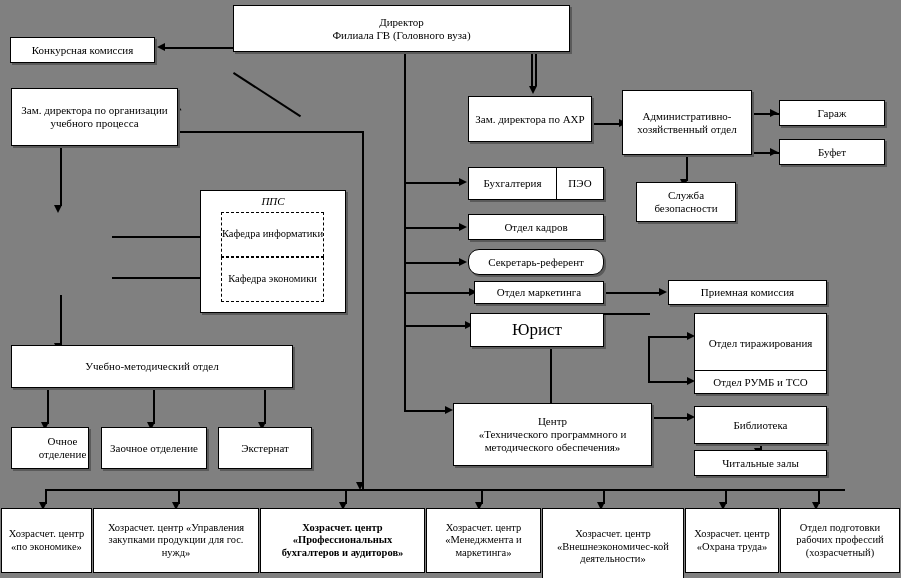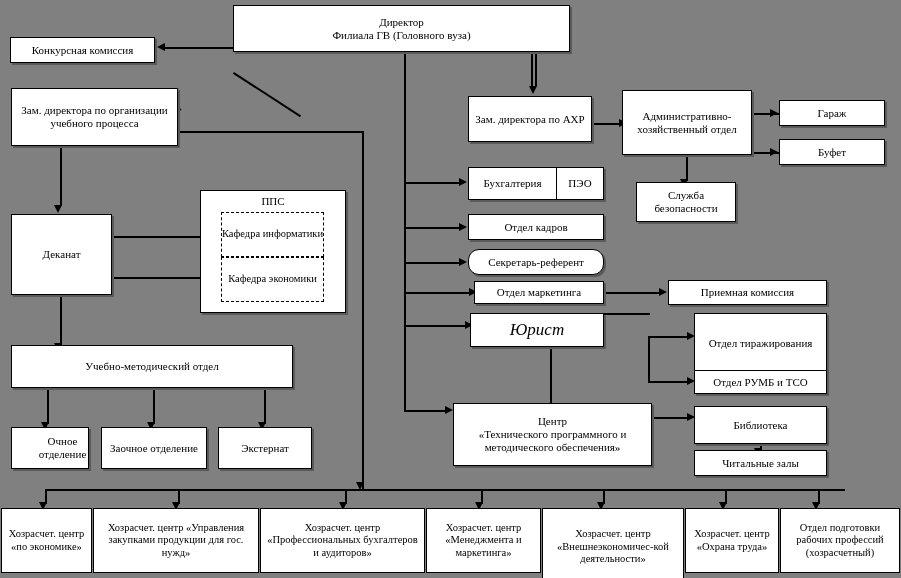--- a/index.html
+++ b/index.html
@@ -186,31 +186,30 @@
     <div style="flex:1 1 auto;height:100%;display:flex;align-items:center;justify-content:center;border-right:1px solid #000;">Бухгалтерия</div>
     <div style="width:46px;height:100%;display:flex;align-items:center;justify-content:center;">ПЭО</div>
   </div>
 
   <div class="box" style="left:468px;top:214px;width:136px;height:26px;">Отдел кадров</div>
 
   <div class="box" style="left:468px;top:249px;width:136px;height:26px;border-radius:11px;">Секретарь-референт</div>
 
   <div class="box" style="left:474px;top:281px;width:130px;height:23px;">Отдел маркетинга</div>
 
-  <div class="box big" style="left:470px;top:313px;width:134px;height:34px;font-style:italic;">Юрист</div>
+  <div class="box big" style="left:470px;top:313px;width:134px;height:34px;">Юрист</div>
 
   <div class="box" style="left:668px;top:280px;width:159px;height:25px;">Приемная комиссия</div>
 
   <div class="box" style="left:200px;top:190px;width:146px;height:123px;align-items:flex-start;justify-content:center;">
-    <div class="plainlabel" style="left:0;right:0;top:4px;">ППС</div>
+    <div class="plainlabel" style="left:0;right:0;top:4px;font-style:italic;">ППС</div>
   </div>
   <div class="dashbox" style="left:221px;top:212px;width:103px;height:45px;">Кафедра информатики</div>
   <div class="dashbox" style="left:221px;top:257px;width:103px;height:45px;">Кафедра экономики</div>
 
-  <div class="box" style="left:11px;top:214px;width:101px;height:81px;">Деканат</div>
 
   <div class="box" style="left:11px;top:345px;width:282px;height:43px;">Учебно-методический отдел</div>
 
   <div class="box" style="left:11px;top:427px;width:78px;height:42px;padding-left:28px;">Очное отделение</div>
   <div class="box" style="left:101px;top:427px;width:106px;height:42px;">Заочное отделение</div>
   <div class="box" style="left:218px;top:427px;width:94px;height:42px;">Экстернат</div>
 
   <div class="box" style="left:453px;top:403px;width:199px;height:63px;">
     <div>
       <div>Центр</div>
@@ -219,19 +218,19 @@
     </div>
   </div>
 
   <div class="box" style="left:694px;top:313px;width:133px;height:60px;">Отдел тиражирования</div>
   <div class="box" style="left:694px;top:370px;width:133px;height:24px;">Отдел РУМБ и ТСО</div>
   <div class="box" style="left:694px;top:406px;width:133px;height:38px;">Библиотека</div>
   <div class="box" style="left:694px;top:450px;width:133px;height:26px;">Читальные залы</div>
 
   <div class="box noshadow" style="left:1px;top:508px;width:91px;height:65px;font-size:10.5px;">Хозрасчет. центр «по экономике»</div>
   <div class="box noshadow" style="left:93px;top:508px;width:166px;height:65px;font-size:10.5px;">Хозрасчет. центр «Управления закупками продукции для гос. нужд»</div>
-  <div class="box noshadow" style="left:260px;top:508px;width:165px;height:65px;font-size:10.5px;">Хозрасчет. центр «Профессиональных бухгалтеров и аудиторов»</div>
+  <div class="box noshadow" style="left:260px;top:508px;width:165px;height:65px;font-size:10.5px;font-weight:bold;">Хозрасчет. центр «Профессиональных бухгалтеров и аудиторов»</div>
   <div class="box noshadow" style="left:426px;top:508px;width:115px;height:65px;font-size:10.5px;">Хозрасчет. центр «Менеджмента и маркетинга»</div>
   <div class="box noshadow" style="left:542px;top:508px;width:142px;height:78px;font-size:10.5px;">Хозрасчет. центр «Внешнеэкономичес-кой деятельности»</div>
   <div class="box noshadow" style="left:780px;top:508px;width:120px;height:65px;font-size:10.5px;">Отдел подготовки рабочих профессий (хозрасчетный)</div>
   <div class="box noshadow" style="left:685px;top:508px;width:94px;height:65px;font-size:10.5px;">Хозрасчет. центр «Охрана труда»</div>
 
 </div>
 
 </body></html>

